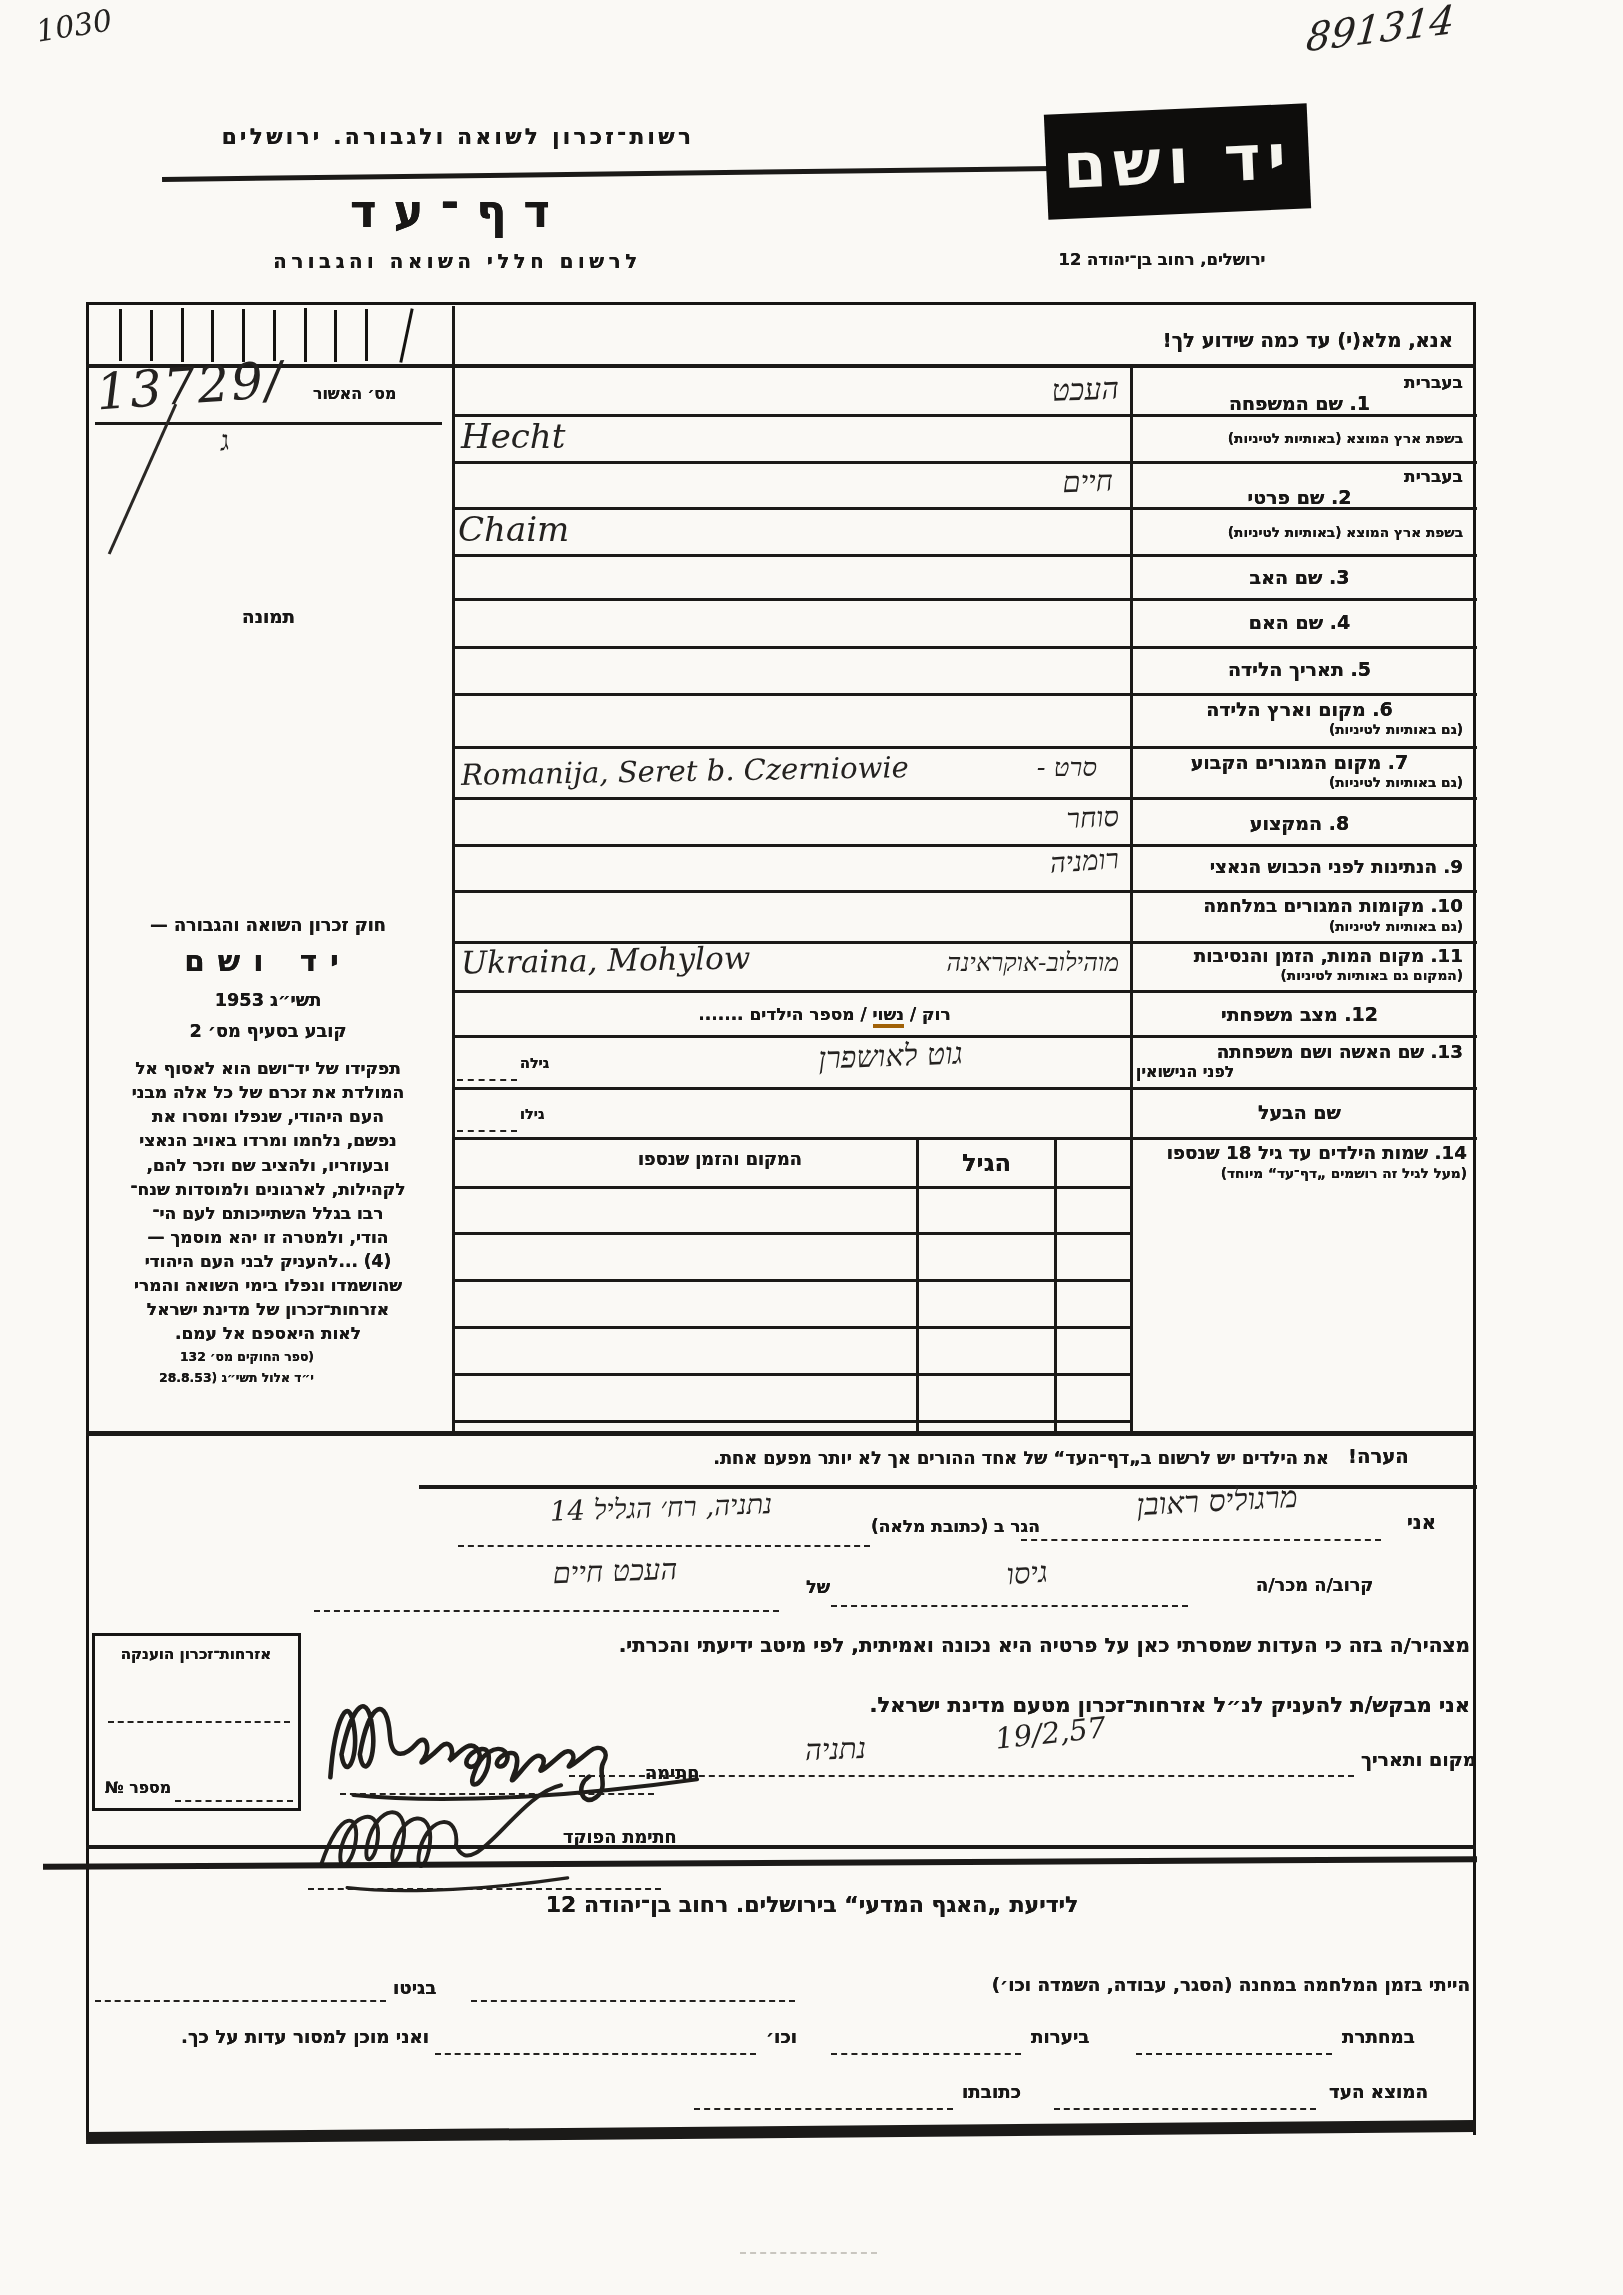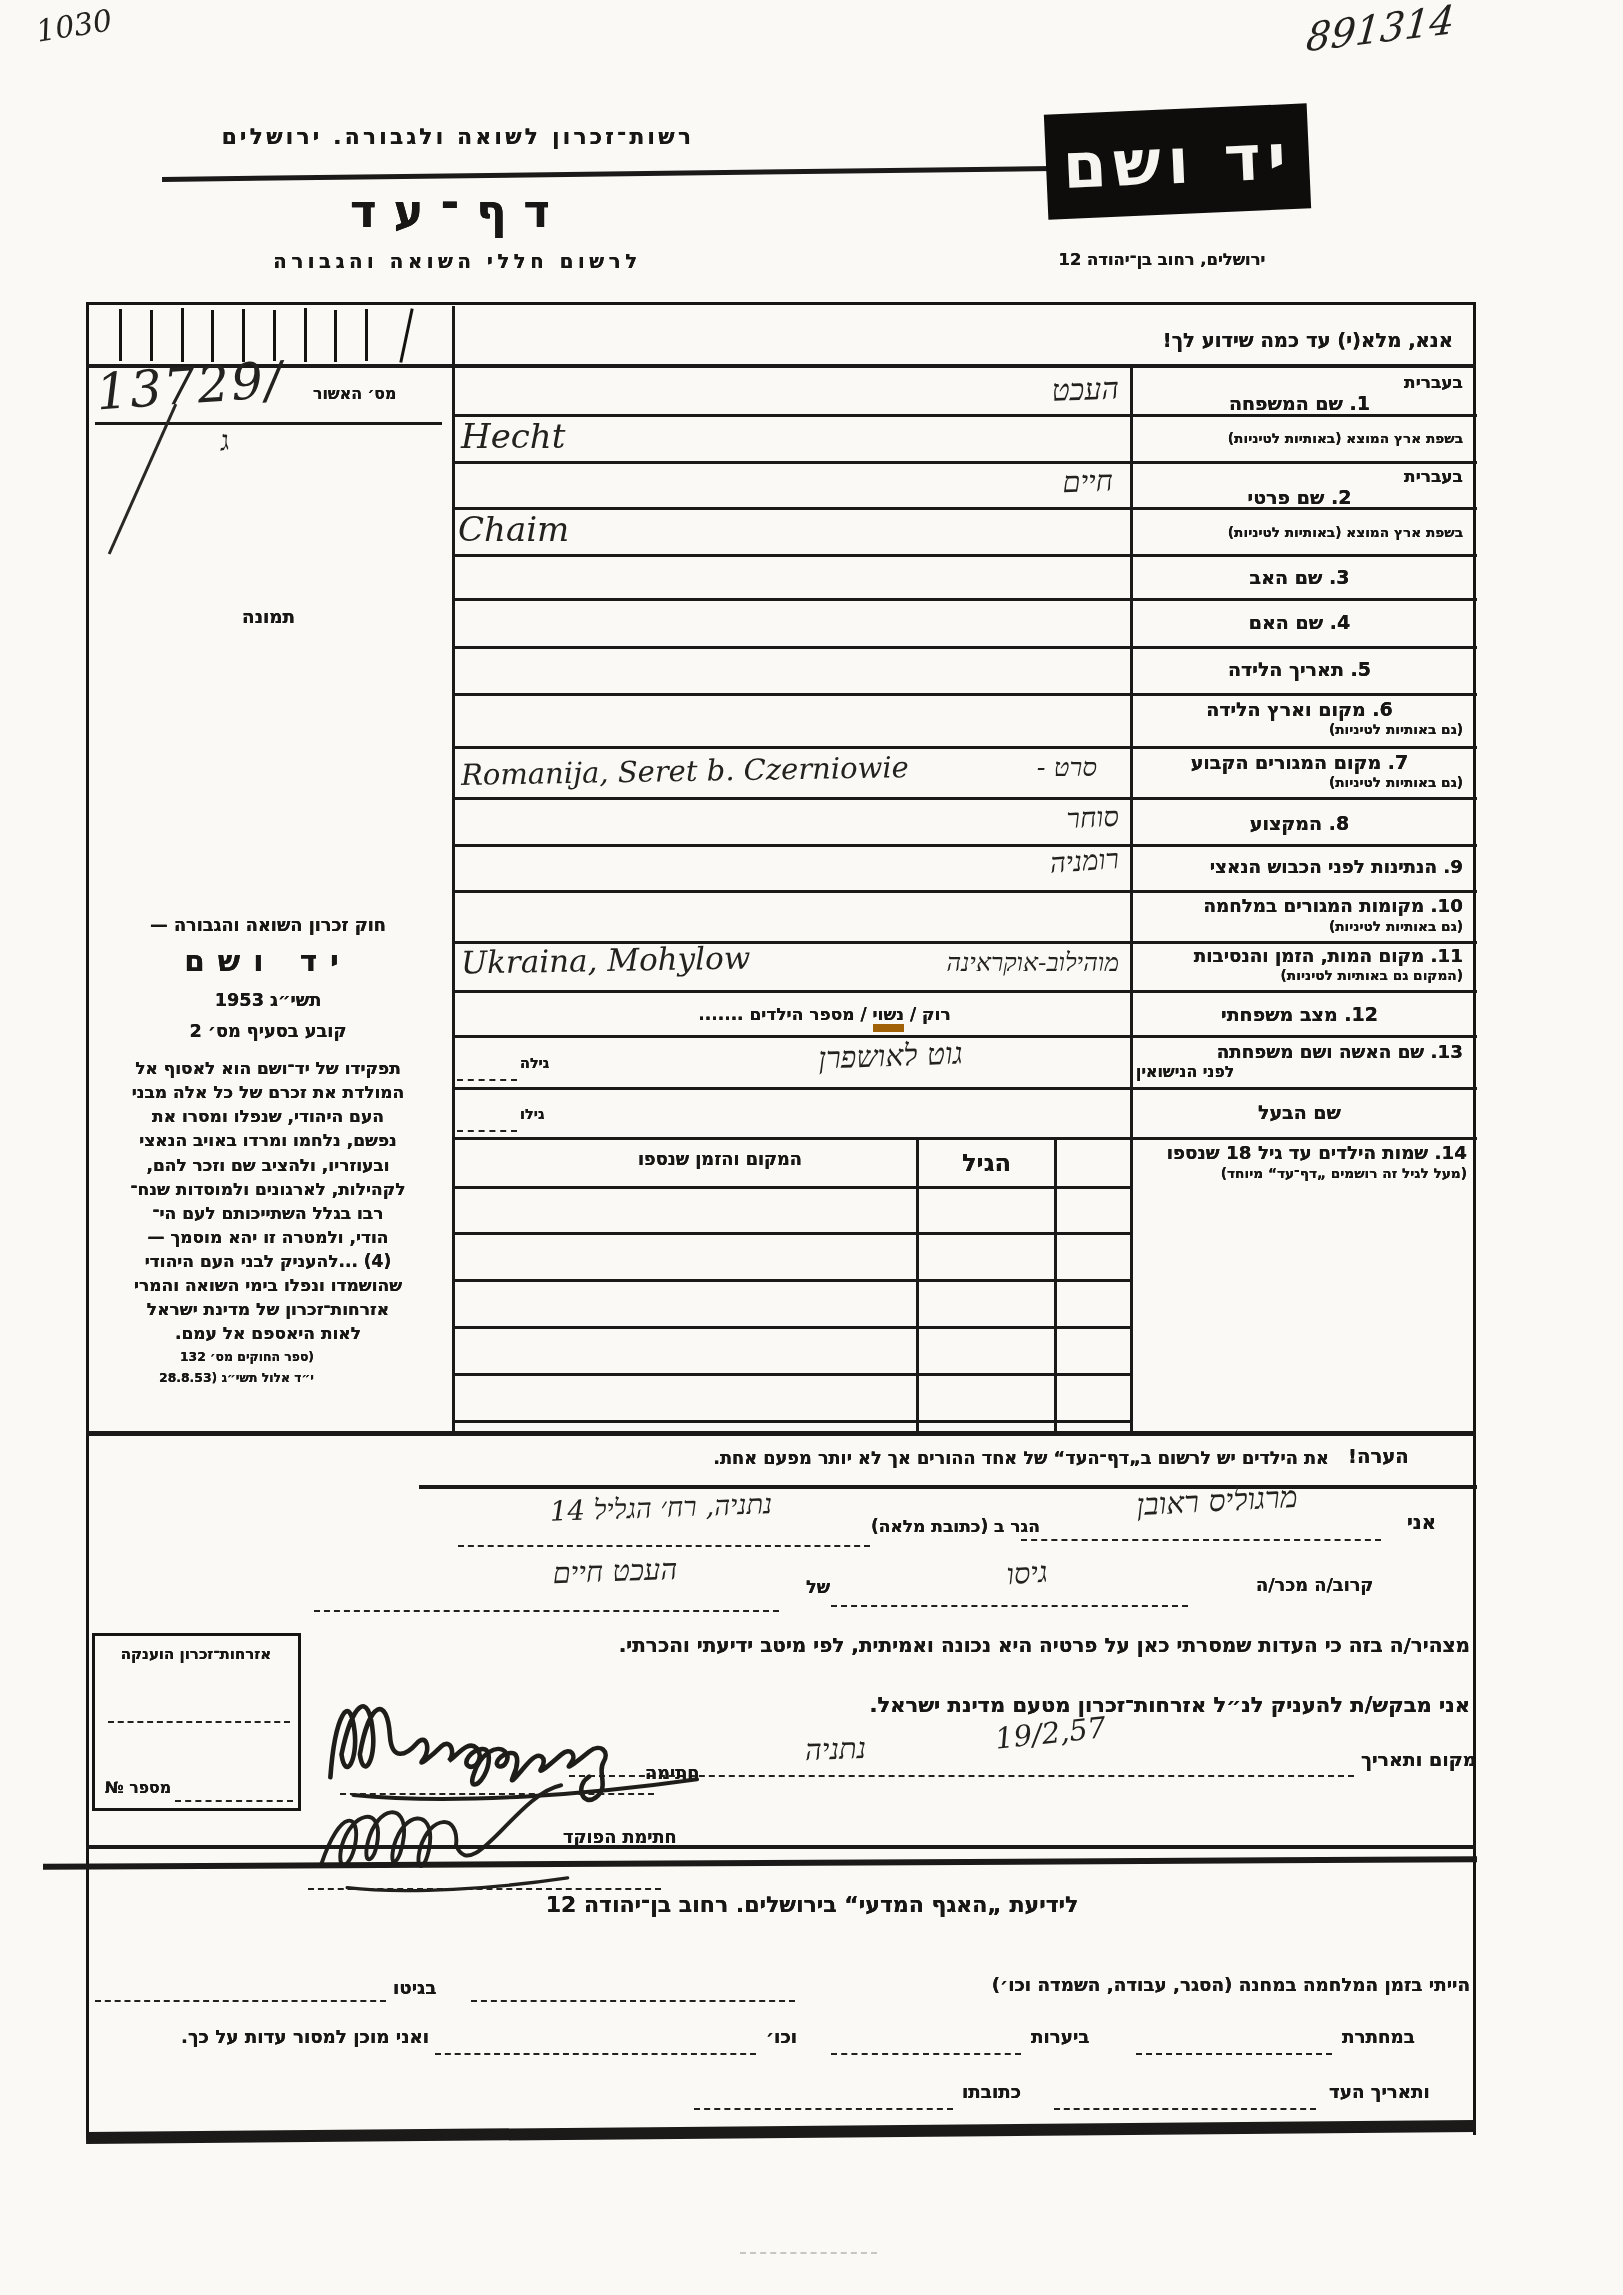--- a/index.html
+++ b/index.html
@@ -10,21 +10,21 @@
   .hl{position:absolute;background:#1b1a18}
   .vl{position:absolute;background:#1b1a18}
   .dl{position:absolute;border-bottom:2.6px dashed #23211e;height:0}
   .dl.t{border-bottom-width:2px}
   .hw{position:absolute;font-family:"DejaVu Serif",serif;font-style:italic;color:#242220;line-height:1;white-space:nowrap}
   .hw.he{direction:rtl}
   .tick{position:absolute;width:2.6px;background:#141311}
   .box{position:absolute;border:3.9px solid #161514}
   .logo{position:absolute;background:#0e0d0c;color:#f6f5ef;display:flex;align-items:center;justify-content:center;font-weight:700}
   .pre{white-space:pre-line}
-  .u{border-bottom:8px solid #a16207}
+  .u{border-bottom:4px solid #a16207}
   .nw{white-space:nowrap}
   svg{position:absolute;overflow:visible}
 </style>
 </head>
 <body>
 
 <div class="page">
 
   <div class="hw" style="left:36px;top:10.5px;font-size:30px;transform:rotate(-9deg)">1030</div>
   <div class="hw" style="left:1306px;top:9.2px;font-size:39px;transform:rotate(-7deg) skewX(-12deg)">891314</div>
@@ -237,21 +237,21 @@
   <div class="dl t" style="left:95px;top:2000px;width:291px"></div>
 
   <div class="lbl" style="left:1342px;top:2026px;font-size:18.3px">במחתרת</div>
   <div class="dl t" style="left:1136px;top:2053px;width:196px"></div>
   <div class="lbl" style="left:1031px;top:2026px;font-size:18.3px">ביערות</div>
   <div class="dl t" style="left:831px;top:2053px;width:190px"></div>
   <div class="lbl" style="left:766px;top:2026px;font-size:18.3px">וכו׳</div>
   <div class="dl t" style="left:435px;top:2053px;width:321px"></div>
   <div class="lbl lr nw" style="left:98px;top:2026px;width:331px;font-size:18.3px">ואני מוכן למסור עדות על כך.</div>
 
-  <div class="lbl" style="left:1329px;top:2081px;font-size:18.3px">ותאריך העד</div>
+  <div class="lbl" style="left:1329px;top:2081px;font-size:18.3px">המוצא העד</div>
   <div class="dl t" style="left:1054px;top:2108px;width:262px"></div>
   <div class="lbl" style="left:962px;top:2081px;font-size:18.3px">כתובתו</div>
   <div class="dl t" style="left:694px;top:2108px;width:259px"></div>
 
   <div class="hl" style="left:86px;top:2126px;width:1390px;height:11.8px;transform:rotate(-0.5deg)"></div>
 
   <div class="dl t" style="left:740px;top:2252px;width:137px;border-color:#c9c6bf"></div>
 </div>
 
 

